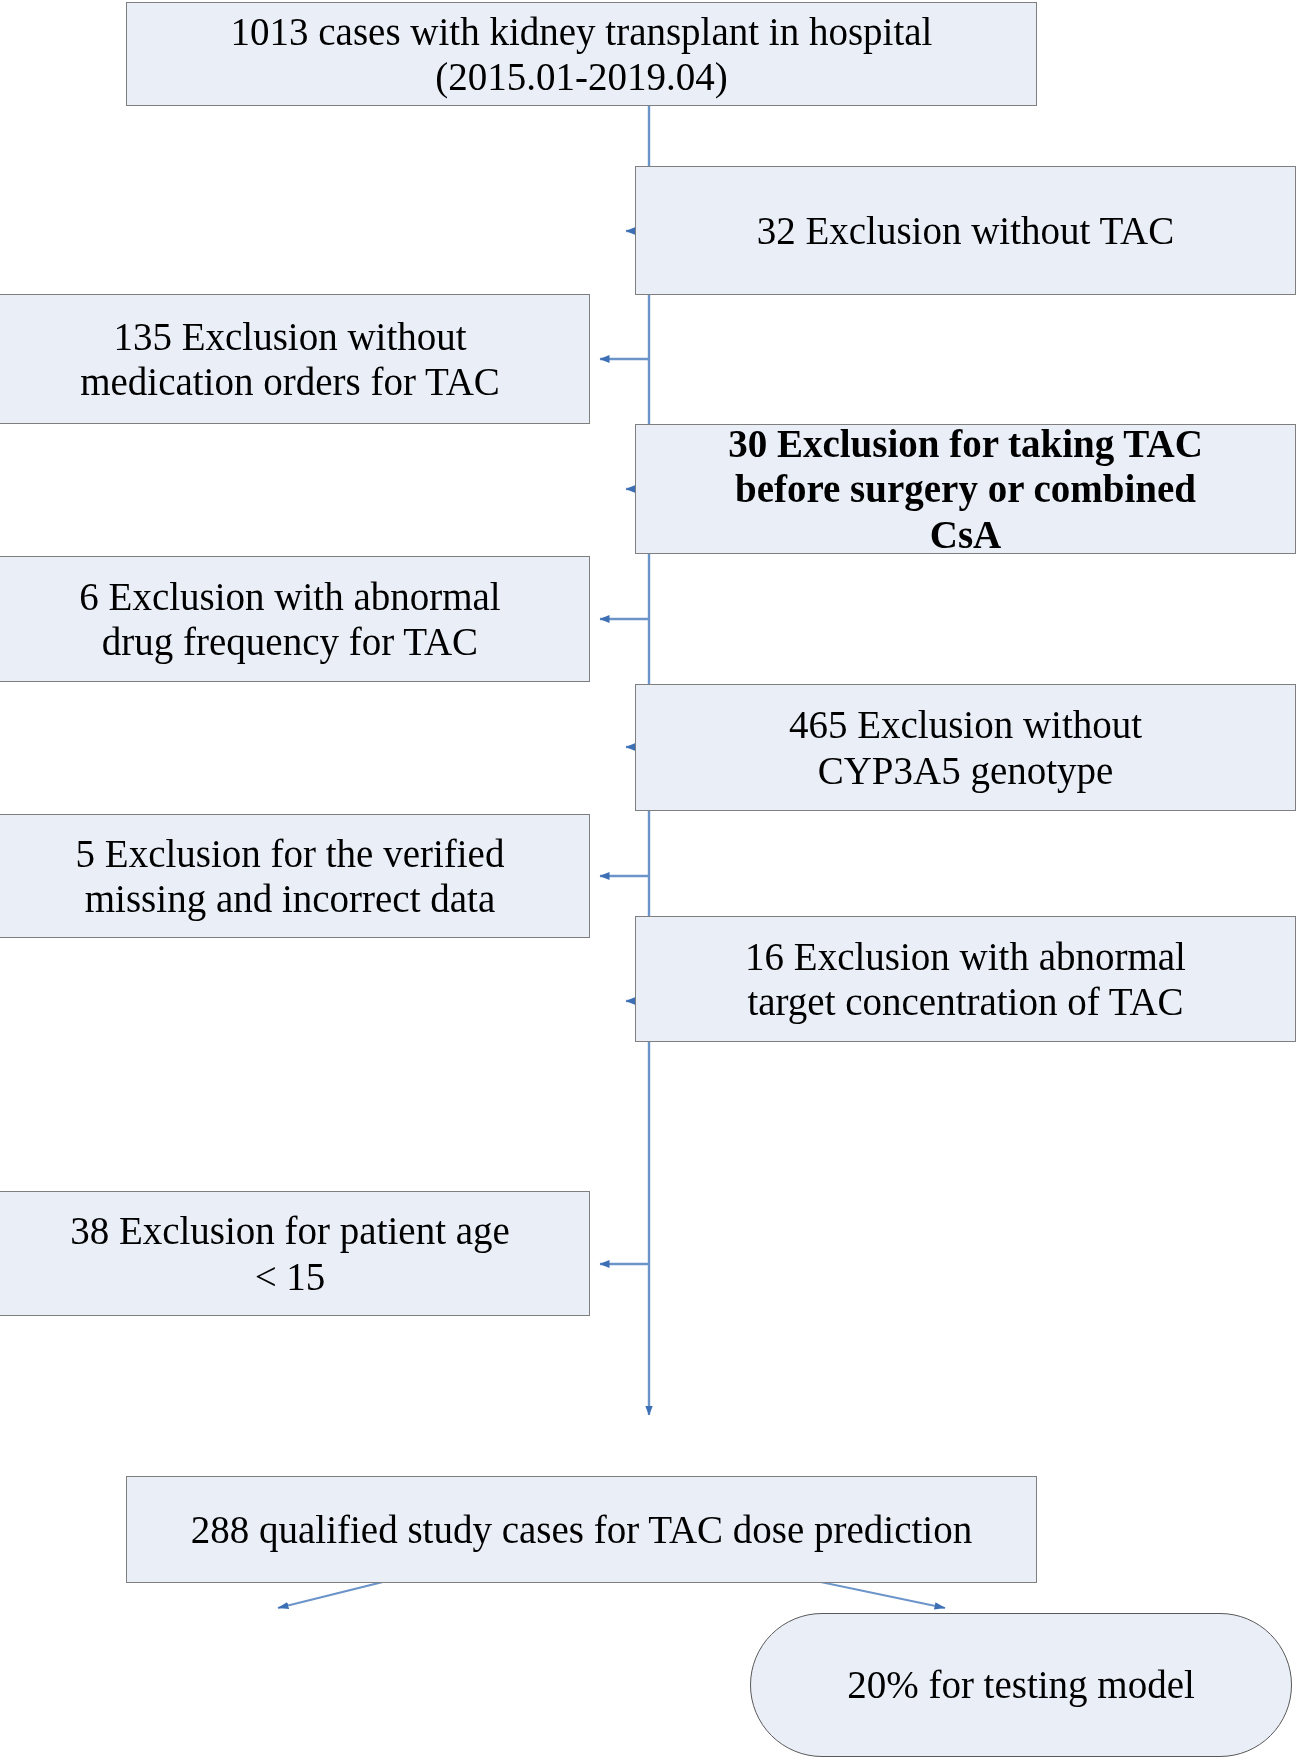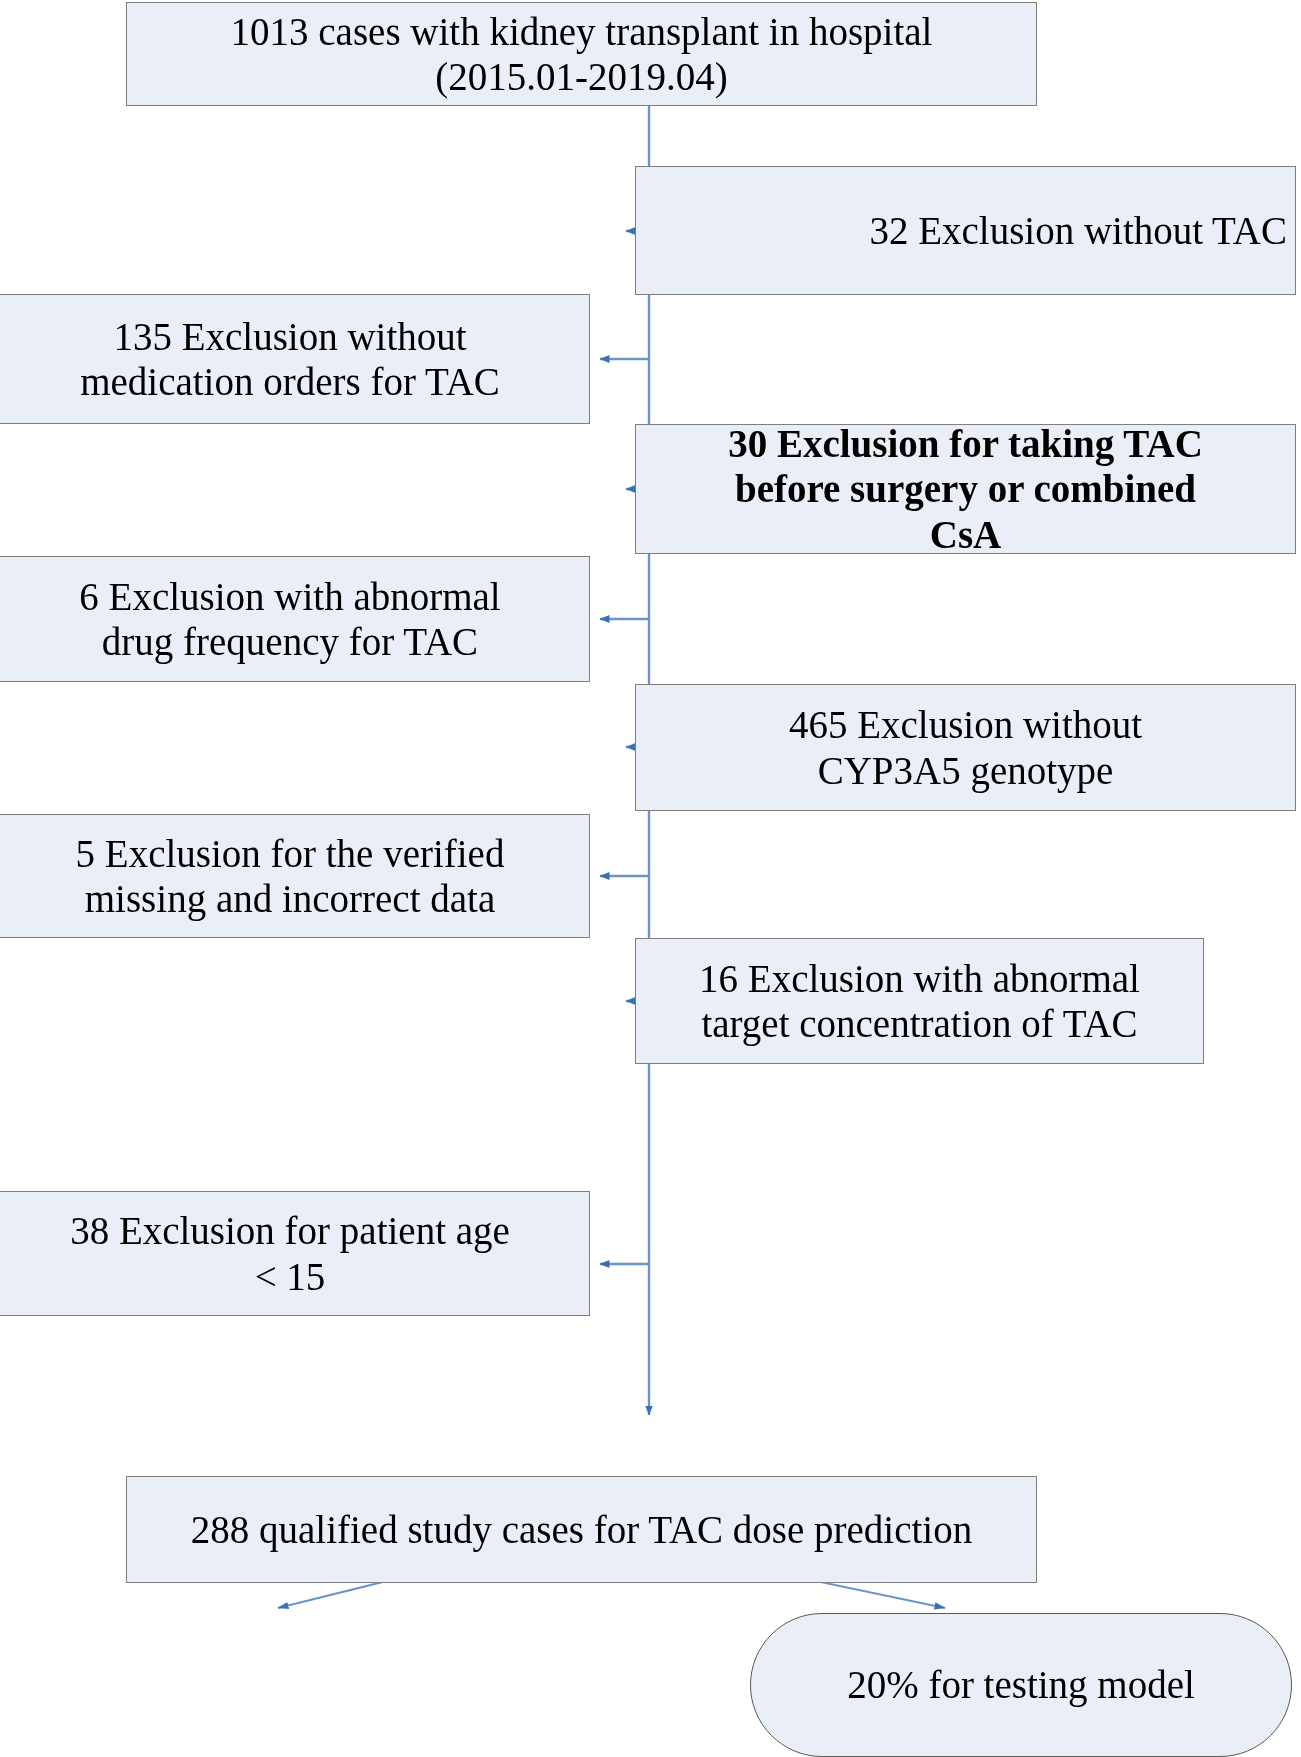--- a/index.html
+++ b/index.html
@@ -46,27 +46,27 @@
     display: block;
     width: 100%;
     white-space: pre-line;
   }
   .node.pill {
     border-radius: 80px;
     border: 1.6px solid #595959;
   }
   
   #node-root        { left: 126px;  top: 2px;    width: 911px;  height: 104px; font-size: 39px; }
-  #node-ex-32       { left: 635px;  top: 166px;  width: 661px;  height: 129px; font-size: 39px; text-align: right; }
+  #node-ex-32       { left: 635px;  top: 166px;  width: 661px;  height: 129px; font-size: 39px; }
   #node-ex-135      { left: -10px;  top: 294px;  width: 600px;  height: 130px; font-size: 39px; }
   #node-ex-30       { left: 635px;  top: 424px;  width: 661px;  height: 130px; font-size: 39px; font-weight: bold; }
   #node-ex-4        { left: -10px;  top: 556px;  width: 600px;  height: 126px; font-size: 39px; }
   #node-ex-465      { left: 635px;  top: 684px;  width: 661px;  height: 127px; font-size: 39px; }
   #node-ex-5        { left: -10px;  top: 814px;  width: 600px;  height: 124px; font-size: 39px; }
-  #node-ex-16       { left: 635px;  top: 938px;  width: 569px;  height: 126px; font-size: 39px; text-align: center; }
+  #node-ex-16       { left: 635px;  top: 916px;  width: 661px;  height: 126px; font-size: 39px; text-align: center; }
   #node-ex-38       { left: -10px;  top: 1191px; width: 600px;  height: 125px; font-size: 39px; }
   #node-qualified   { left: 126px;  top: 1476px; width: 911px;  height: 107px; font-size: 39px; }
   #node-train       { left: 52px;   top: 1613px; width: 418px;  height: 144px; font-size: 39px; }
   #node-test        { left: 750px;  top: 1613px; width: 542px;  height: 144px; font-size: 39px; }
 </style>
 </head>
 <body>
 
 <div id="flowchart-root">
 

